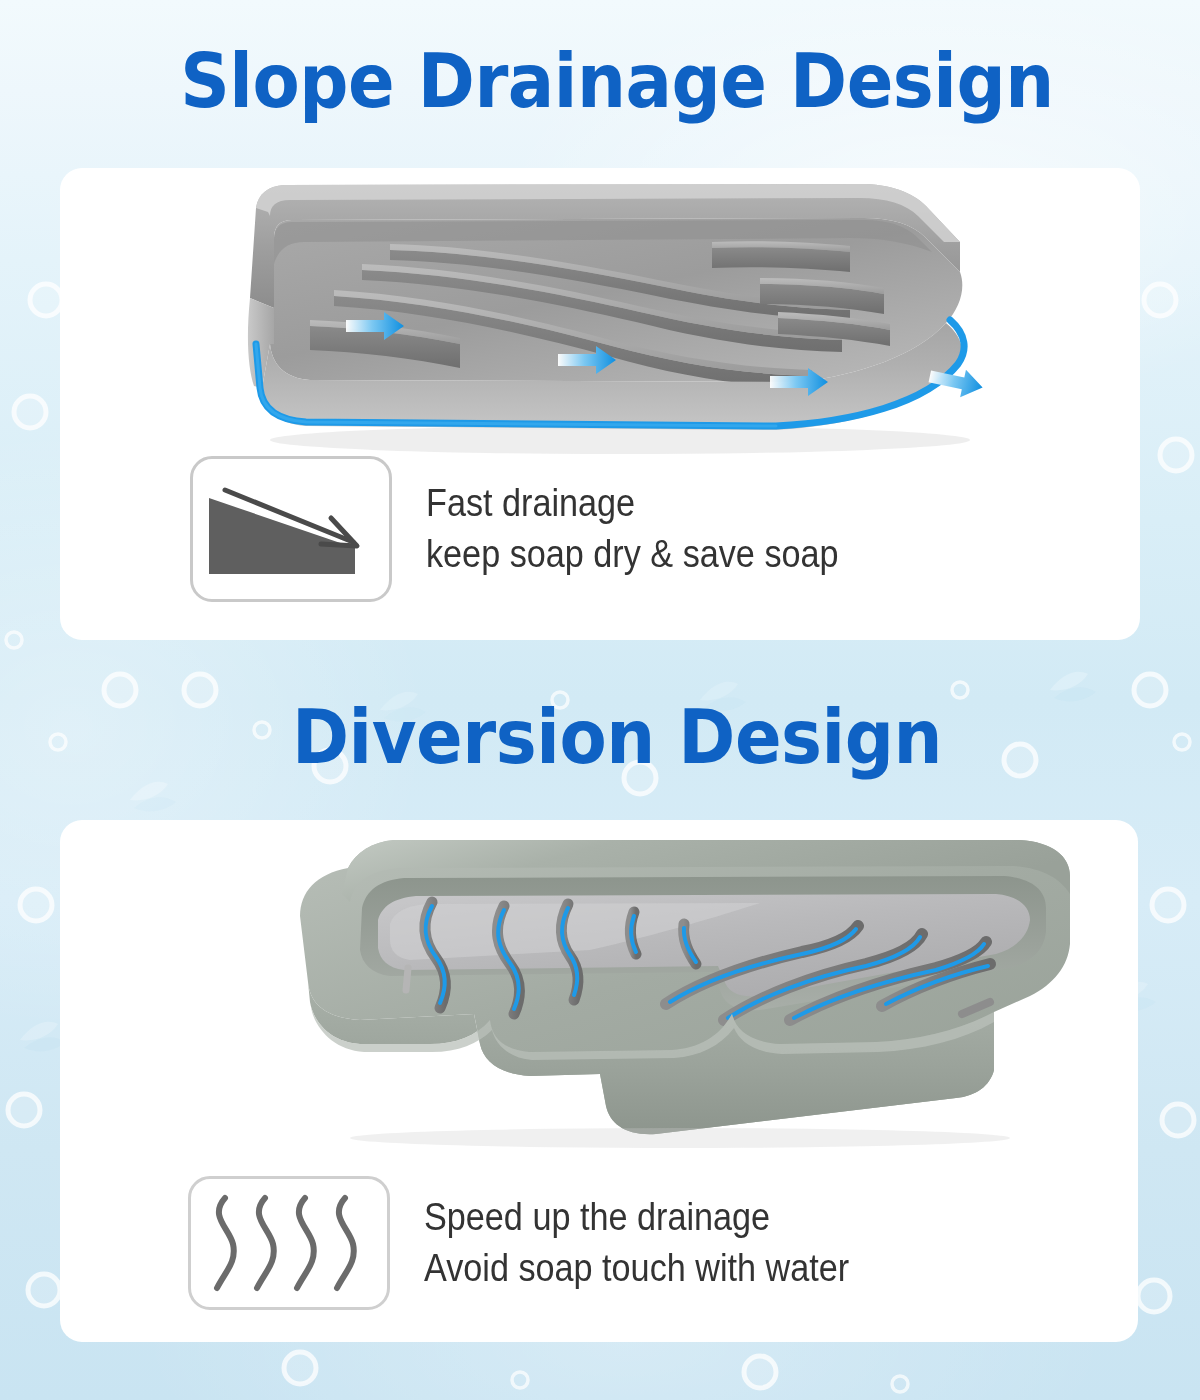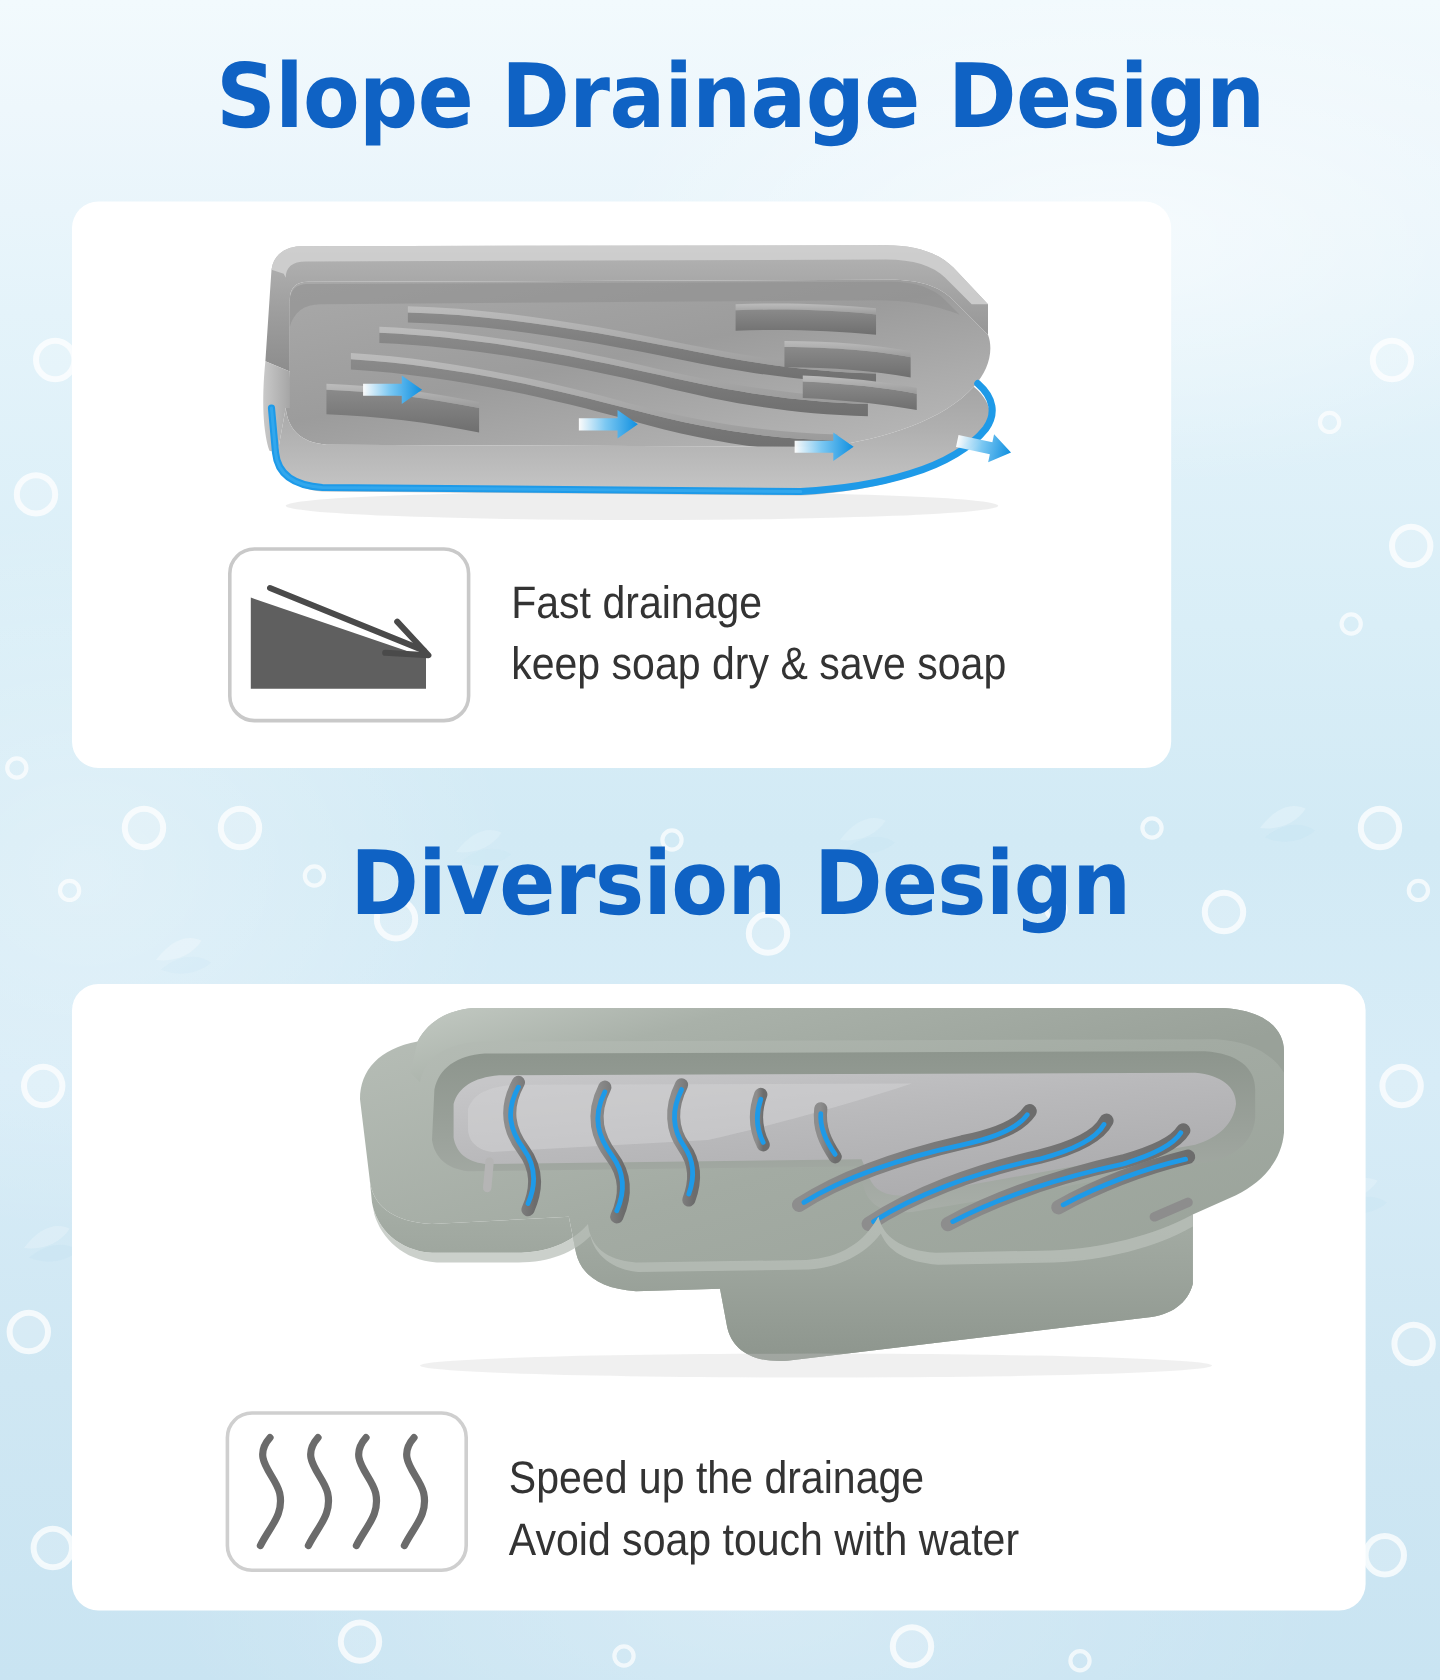--- a/index.html
+++ b/index.html
@@ -71,39 +71,39 @@
   #title-1 { top: 44px; }
   #title-2 { top: 700px; }
 
   
   .card {
     position: absolute;
     background: #ffffff;
     border-radius: 22px;
     overflow: hidden;
   }
-  #card-slope     { left: 60px; top: 168px; width: 916px; height: 472px; }
+  #card-slope     { left: 60px; top: 168px; width: 1080px; height: 472px; }
   #card-diversion { left: 60px; top: 820px; width: 1078px; height: 522px; }
 
   .card-figure {
     position: absolute;
     left: 0;
     top: 0;
     width: 100%;
   }
 
   
   .caption-row {
     position: absolute;
     display: flex;
     align-items: center;
     gap: 34px;
   }
   #caption-slope     { left: 190px; top: 456px; }
-  #caption-diversion { left: 188px; top: 1176px; align-items: flex-end; }
+  #caption-diversion { left: 188px; top: 1176px; }
 
   .icon-box {
     width: 202px;
     height: 146px;
     border: 3px solid #c9c9c9;
     border-radius: 22px;
     background: #fff;
     flex: 0 0 auto;
     display: flex;
     align-items: center;

